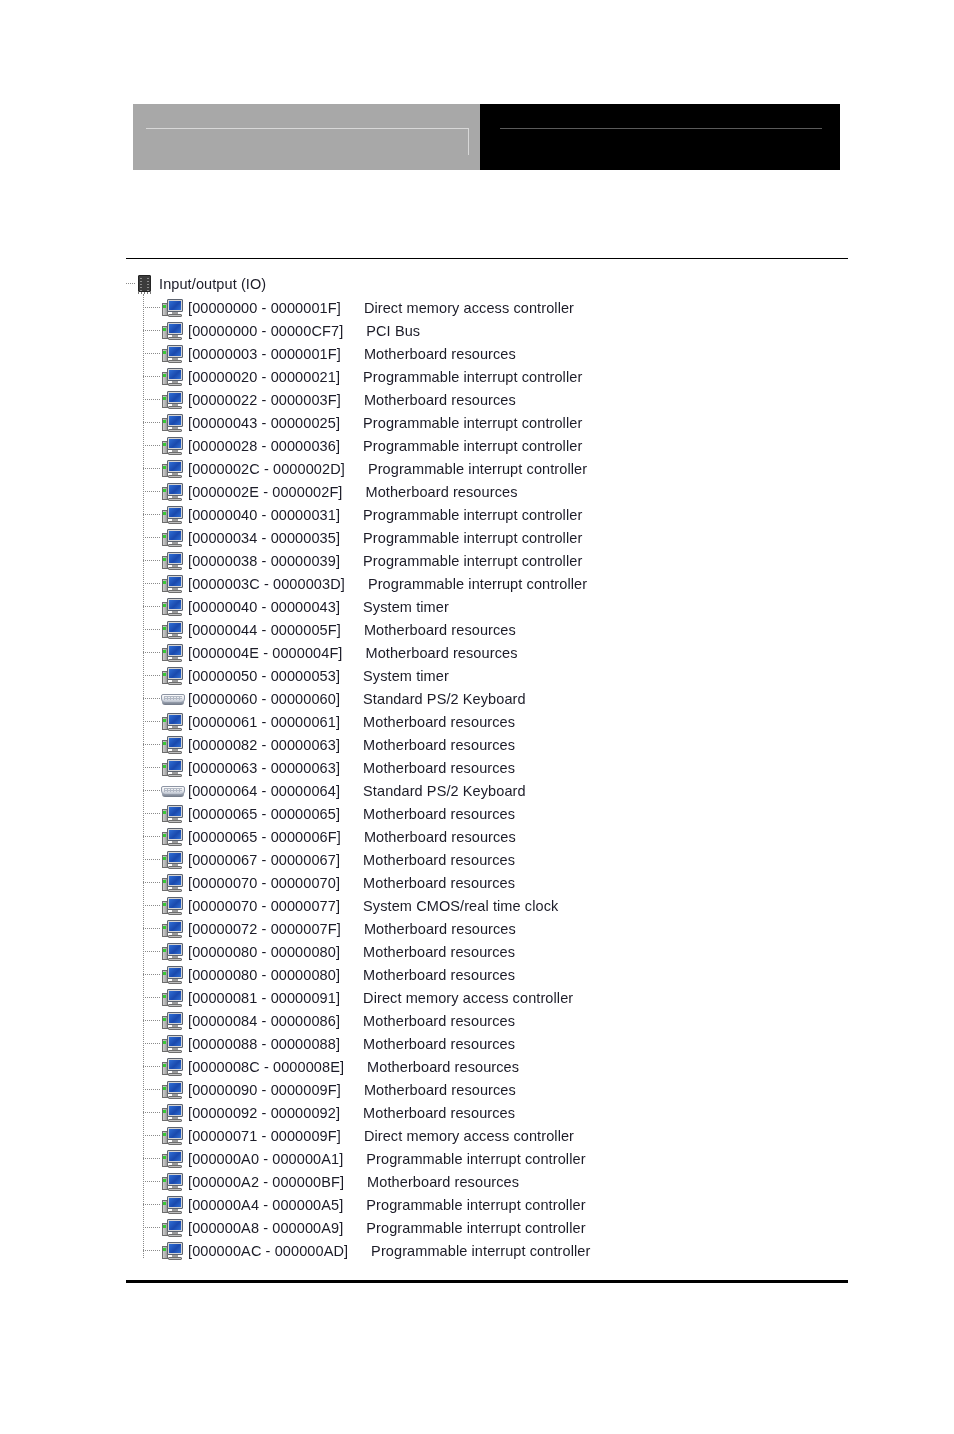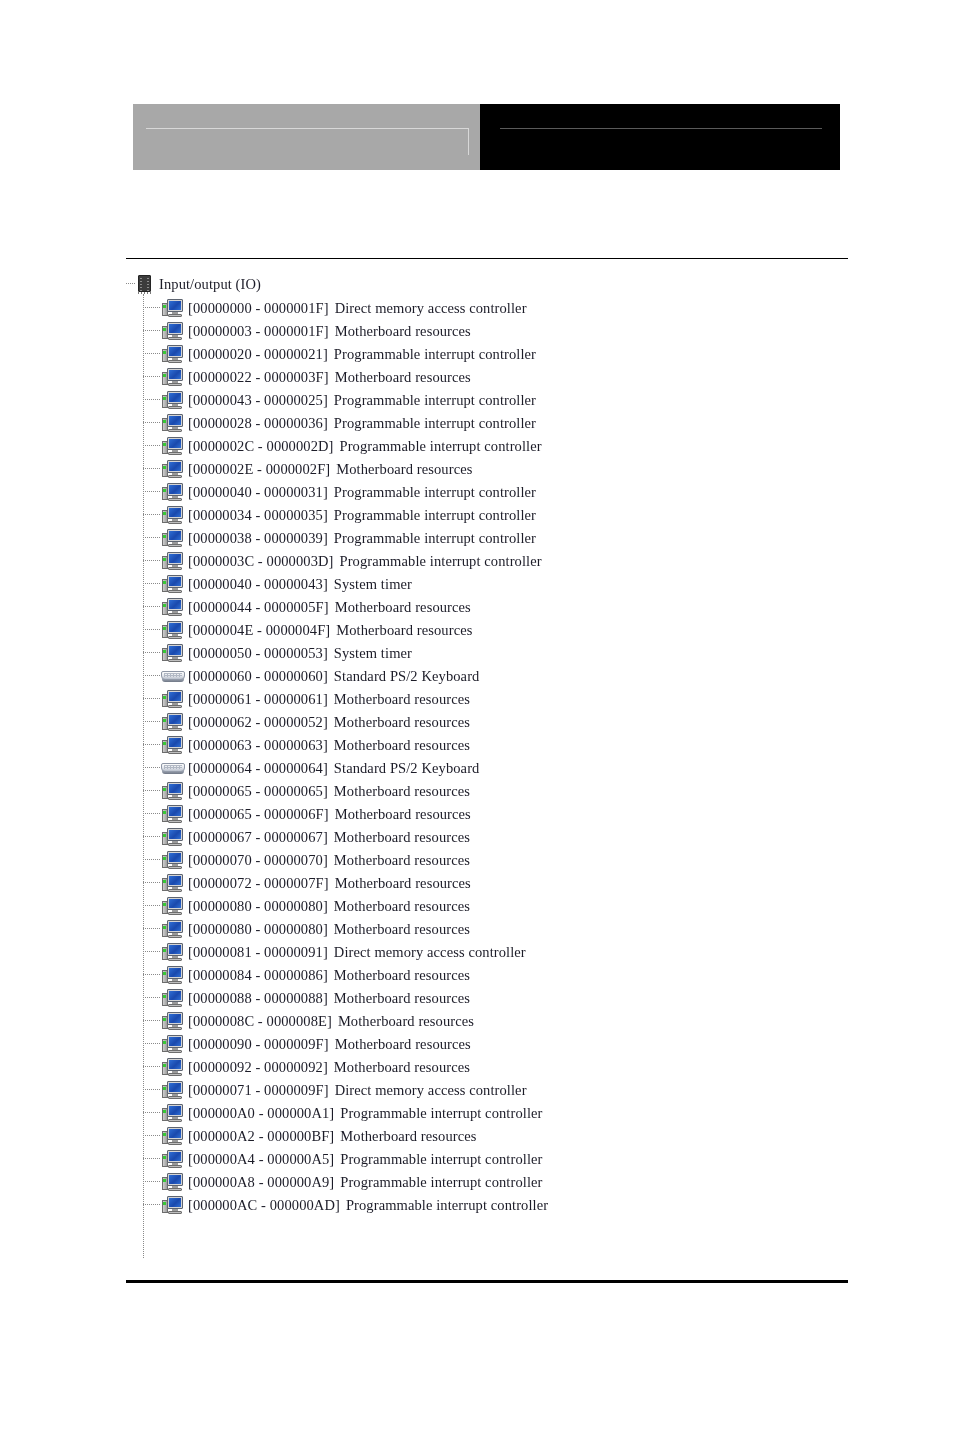--- a/index.html
+++ b/index.html
@@ -96,32 +96,31 @@
     left: 133px;
     top: 272px;
     width: 715px;
   }
   .tree-row {
     position: relative;
     height: 23px;
     display: flex;
     align-items: center;
     white-space: nowrap;
-    font-family: Liberation Serif, serif;
   }
   .tree-row.root { height: 24px; }
 
   .row-text {
     font-size: 14.5px;
     line-height: 16px;
     color: #1c1c28;
     letter-spacing: .1px;
   }
   .row-range { }
-  .row-desc { margin-left: 6px; }
+  .row-desc { margin-left: 23px; }
 
   
   .conn-stub {
     position: absolute;
     left: 10px;
     top: 11px;
     width: 17px;
     height: 1px;
     border-top: 1px dotted #8a8a8a;
   }
@@ -308,20 +307,36 @@
           <div class="computer-icon">
             <div class="tower"></div>
             <div class="tower-led"></div>
             <div class="monitor">
               <div class="screen"></div>
             </div>
             <div class="stand"></div>
             <div class="base"></div>
           </div>
         </div>
+        <span class="row-text row-range">[00000000 - 00000CF7]</span>
+        <span class="row-text row-desc">PCI Bus</span>
+      </div>
+      <div class="tree-row child">
+        <div class="conn-stub"></div>
+        <div class="icon-slot">
+          <div class="computer-icon">
+            <div class="tower"></div>
+            <div class="tower-led"></div>
+            <div class="monitor">
+              <div class="screen"></div>
+            </div>
+            <div class="stand"></div>
+            <div class="base"></div>
+          </div>
+        </div>
         <span class="row-text row-range">[00000003 - 0000001F]</span>
         <span class="row-text row-desc">Motherboard resources</span>
       </div>
       <div class="tree-row child">
         <div class="conn-stub"></div>
         <div class="icon-slot">
           <div class="computer-icon">
             <div class="tower"></div>
             <div class="tower-led"></div>
             <div class="monitor">
@@ -576,21 +591,21 @@
           <div class="computer-icon">
             <div class="tower"></div>
             <div class="tower-led"></div>
             <div class="monitor">
               <div class="screen"></div>
             </div>
             <div class="stand"></div>
             <div class="base"></div>
           </div>
         </div>
-        <span class="row-text row-range">[00000062 - 00000052]</span>
+        <span class="row-text row-range">[00000082 - 00000063]</span>
         <span class="row-text row-desc">Motherboard resources</span>
       </div>
       <div class="tree-row child">
         <div class="conn-stub"></div>
         <div class="icon-slot">
           <div class="computer-icon">
             <div class="tower"></div>
             <div class="tower-led"></div>
             <div class="monitor">
               <div class="screen"></div>
@@ -684,20 +699,36 @@
           <div class="computer-icon">
             <div class="tower"></div>
             <div class="tower-led"></div>
             <div class="monitor">
               <div class="screen"></div>
             </div>
             <div class="stand"></div>
             <div class="base"></div>
           </div>
         </div>
+        <span class="row-text row-range">[00000070 - 00000077]</span>
+        <span class="row-text row-desc">System CMOS/real time clock</span>
+      </div>
+      <div class="tree-row child">
+        <div class="conn-stub"></div>
+        <div class="icon-slot">
+          <div class="computer-icon">
+            <div class="tower"></div>
+            <div class="tower-led"></div>
+            <div class="monitor">
+              <div class="screen"></div>
+            </div>
+            <div class="stand"></div>
+            <div class="base"></div>
+          </div>
+        </div>
         <span class="row-text row-range">[00000072 - 0000007F]</span>
         <span class="row-text row-desc">Motherboard resources</span>
       </div>
       <div class="tree-row child">
         <div class="conn-stub"></div>
         <div class="icon-slot">
           <div class="computer-icon">
             <div class="tower"></div>
             <div class="tower-led"></div>
             <div class="monitor">

